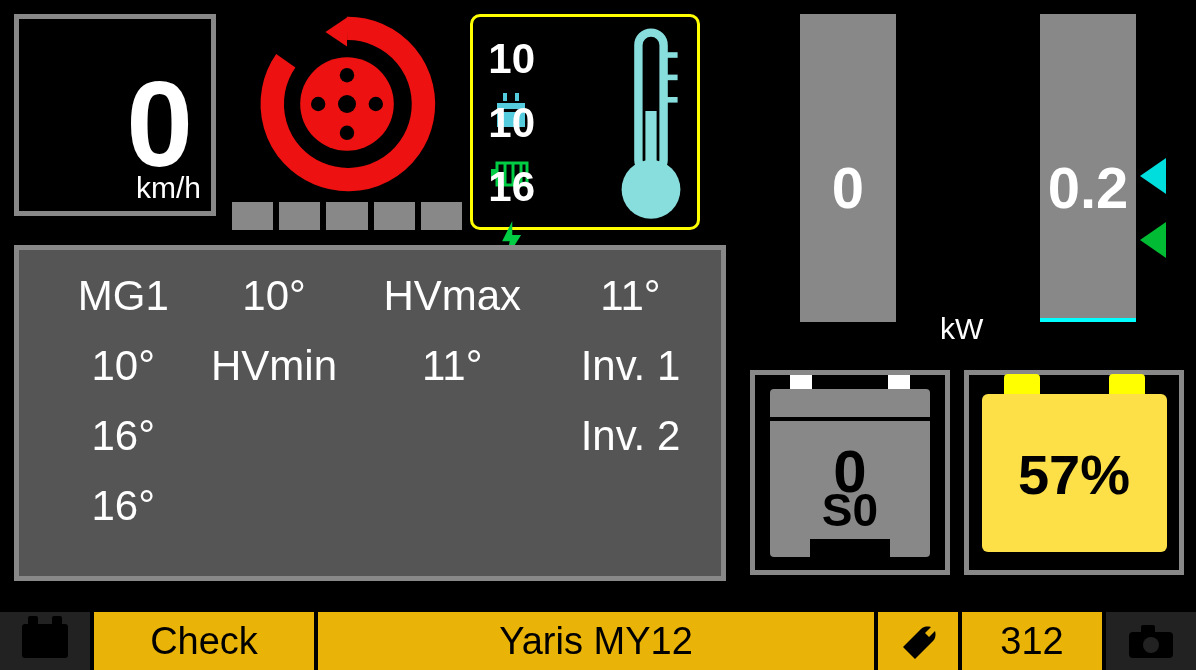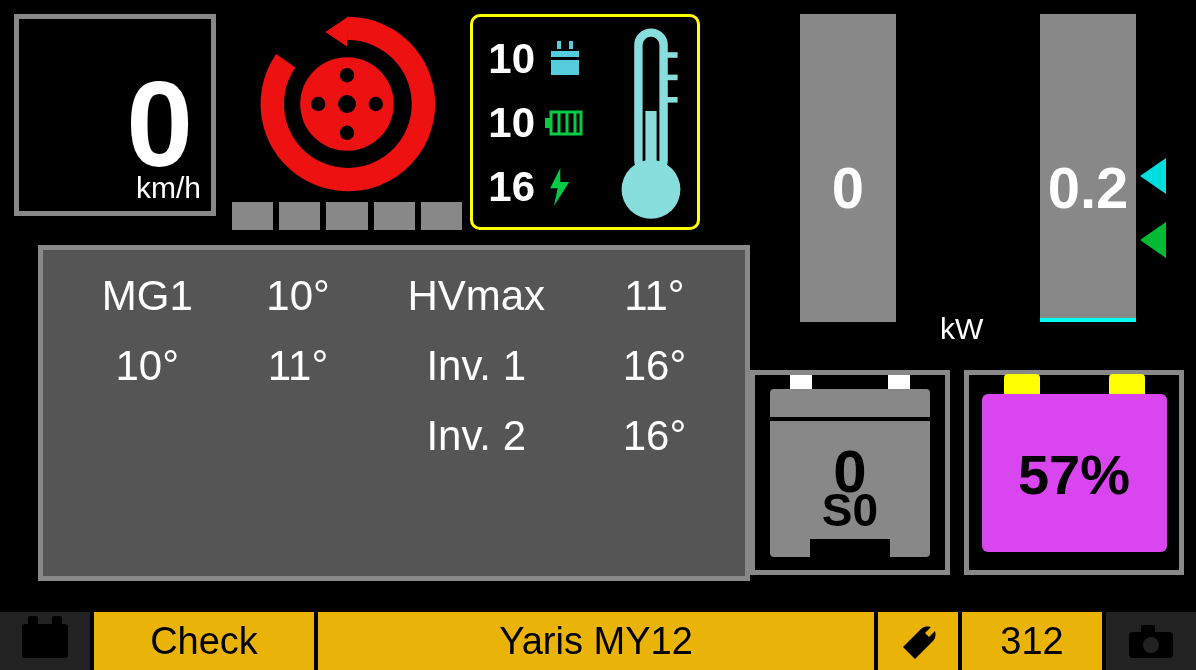--- a/index.html
+++ b/index.html
@@ -28,32 +28,31 @@
   position: absolute; bottom: 0; left: 0; right: 0; display: flex; gap: 6px;
 }
 .brake-seg { flex: 1; height: 28px; background: #888; }
 
 .temp-box {
   position: absolute; left: 470px; top: 14px; width: 230px; height: 216px;
   border: 3px solid #ff0; border-radius: 10px; background: #000;
 }
 .temp-row {
   position: absolute; left: 14px; display: flex; align-items: center; gap: 10px;
-  font-size: 42px; font-weight: bold; color: #fff;
+  font-size: 42px; font-weight: bold; color: #fff; flex-direction: column;
 }
 .temp-row .num { width: 48px; text-align: right; }
 
 
 .data-panel {
   position: absolute; left: 14px; top: 245px; width: 712px; height: 336px;
   border: 5px solid #888; background: #555; font-size: 42px;
   padding: 22px 22px; display: grid;
   grid-template-columns: 1.2fr 1fr 1.6fr 1fr; row-gap: 22px;
   align-content: start;
-  margin-left: 24px;
 }
 .data-panel > div { white-space: nowrap; }
 .data-panel .lbl { text-align: center; }
 .data-panel .val { text-align: center; }
 
 
 .gauge {
   position: absolute; top: 14px; height: 340px; width: 176px;
 }
 .gauge-a { left: 760px; }
@@ -94,21 +93,21 @@
 .engine-val { position: absolute; top: 48px; left: 0; right: 0; text-align: center; font-size: 60px; font-weight: bold; color: #000; }
 .engine-sub { position: absolute; bottom: 20px; left: 0; right: 0; text-align: center; font-size: 46px; font-weight: bold; color: #000; }
 
 
 .battery-box {
   position: absolute; left: 964px; top: 370px; width: 220px; height: 205px;
   border: 5px solid #888; background: #000;
   display: flex; align-items: center; justify-content: center;
 }
 .battery-inner {
-  width: 185px; height: 158px; background: #d946ef; position: relative; border-radius: 6px;
+  width: 185px; height: 158px; background: #fde047; position: relative; border-radius: 6px;
 }
 .battery-inner::before, .battery-inner::after {
   content: ''; position: absolute; top: -20px; width: 36px; height: 20px; background: #ff0; border-radius: 4px 4px 0 0;
 }
 .battery-inner::before { left: 22px; }
 .battery-inner::after { right: 22px; }
 .battery-val { position: absolute; top: 48px; left: 0; right: 0; text-align: center; font-size: 56px; font-weight: bold; color: #000; }
 
 
 .bottom-bar {
@@ -192,20 +191,21 @@
   </svg>
 </div>
 
 <div class="data-panel">
   <div class="lbl">MG1</div>
   <div class="val">10°</div>
   <div class="lbl">HVmax</div>
   <div class="val">11°</div>
 
   <div class="val">10°</div>
+  <div class="lbl">HVmin</div>
   <div class="val">11°</div>
 
   <div class="lbl">Inv. 1</div>
   <div class="val">16°</div>
   <div></div>
     <div></div>
 
   <div class="lbl">Inv. 2</div>
   <div class="val">16°</div>
   <div></div>

